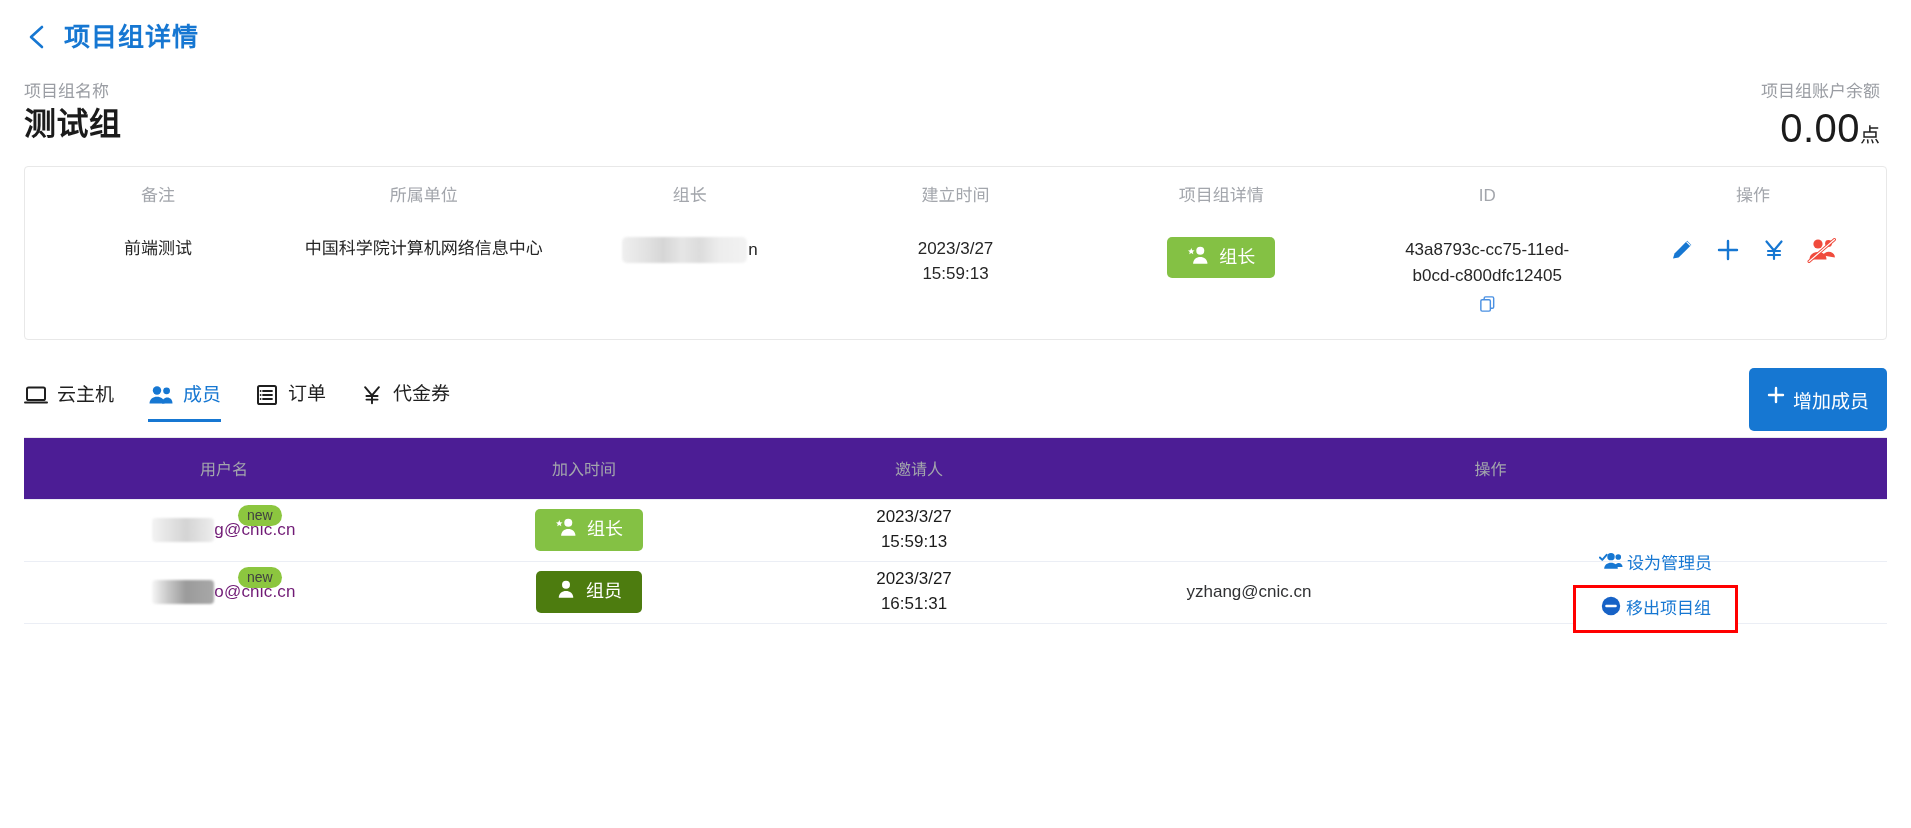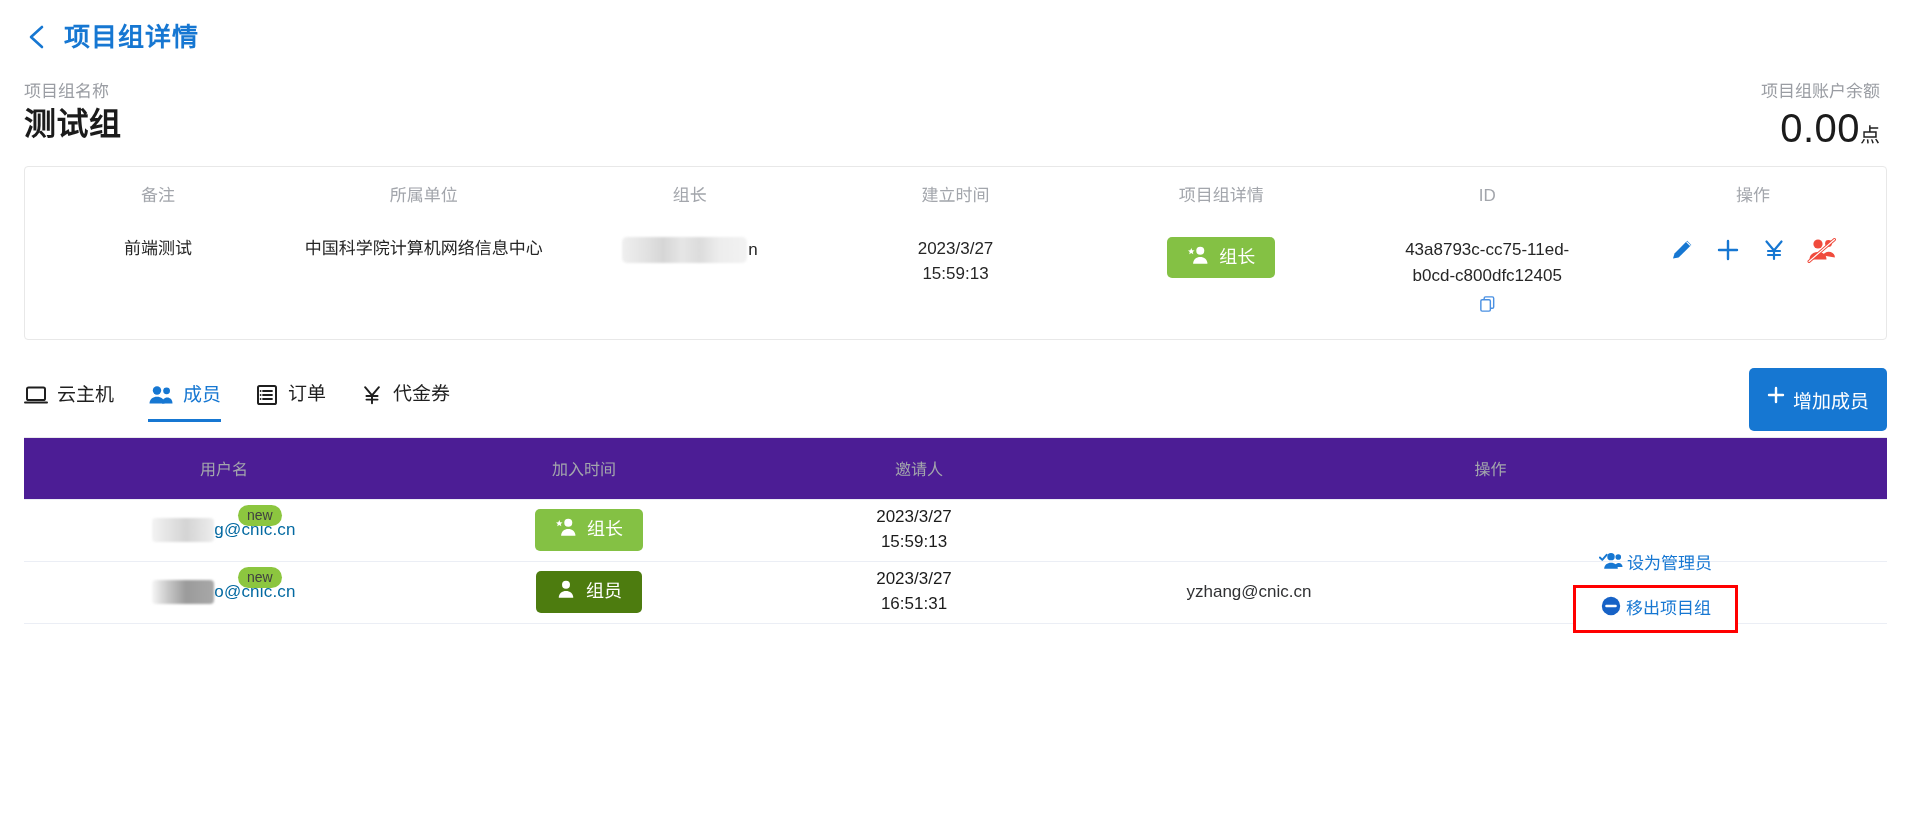--- a/index.html
+++ b/index.html
@@ -239,21 +239,21 @@
     width: 62px; height: 24px;
     border-radius: 4px;
     background: linear-gradient(90deg,#f3f3f3 0%,#e2e2e2 30%,#d4d4d4 55%,#ededed 100%);
     filter: blur(1.1px);
   }
   .ublur-bar.dark {
     background: linear-gradient(90deg,#f6f6f6 0%,#c9c9c9 25%,#9b9b9b 55%,#a8a8a8 100%);
   }
   .user-text {
     font-size: 17px;
-    color: #0369a1;
+    color: #701a75;
     letter-spacing: 0.2px;
   }
   .new-badge {
     position: absolute;
     top: -13px;
     left: 50%;
     margin-left: 14px;
     background: #8cc63f;
     color: #404040;
     font-size: 14px;

